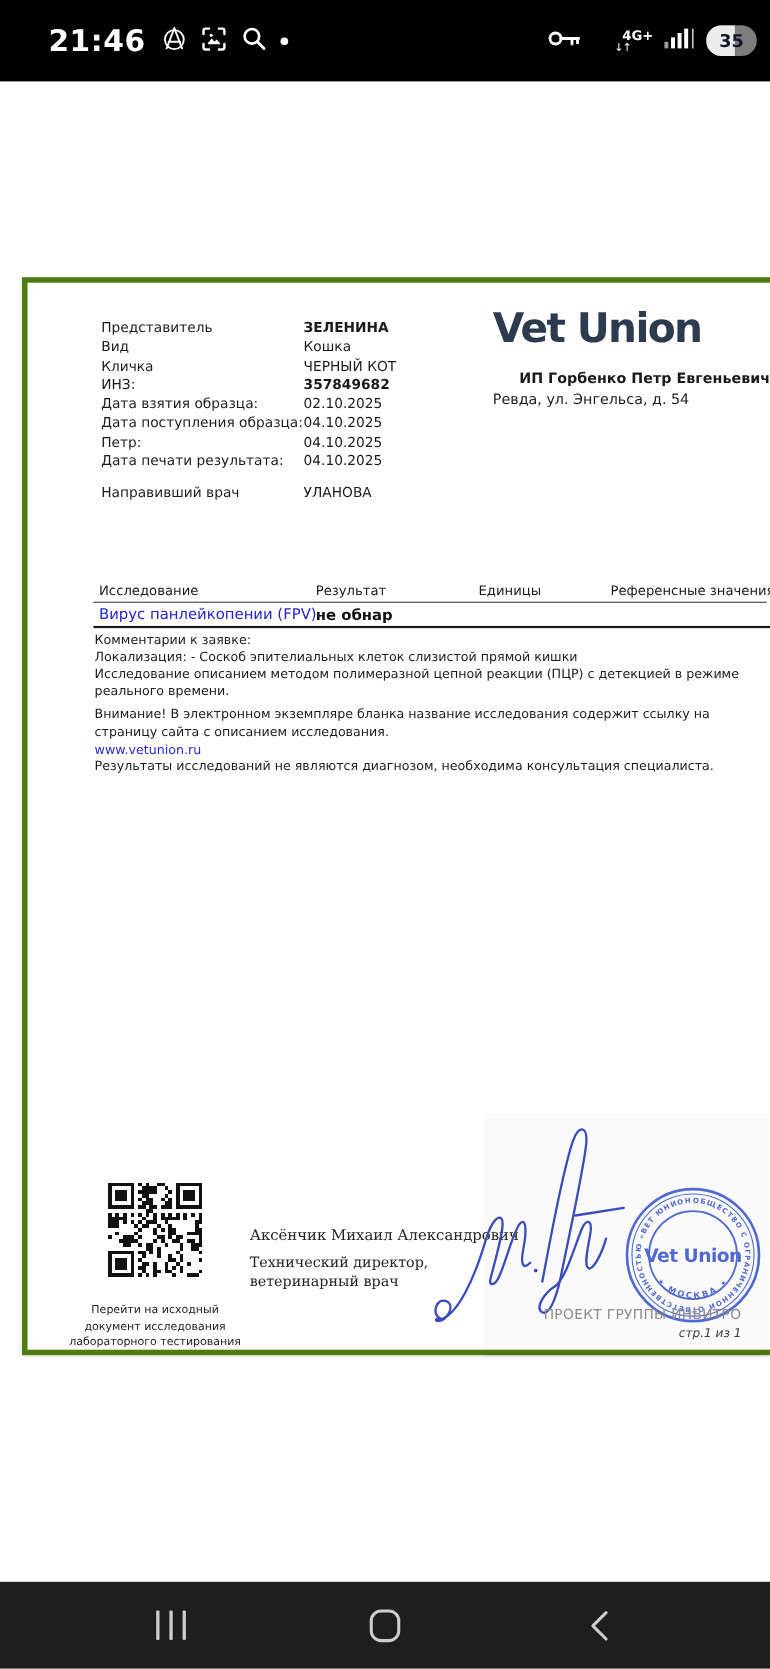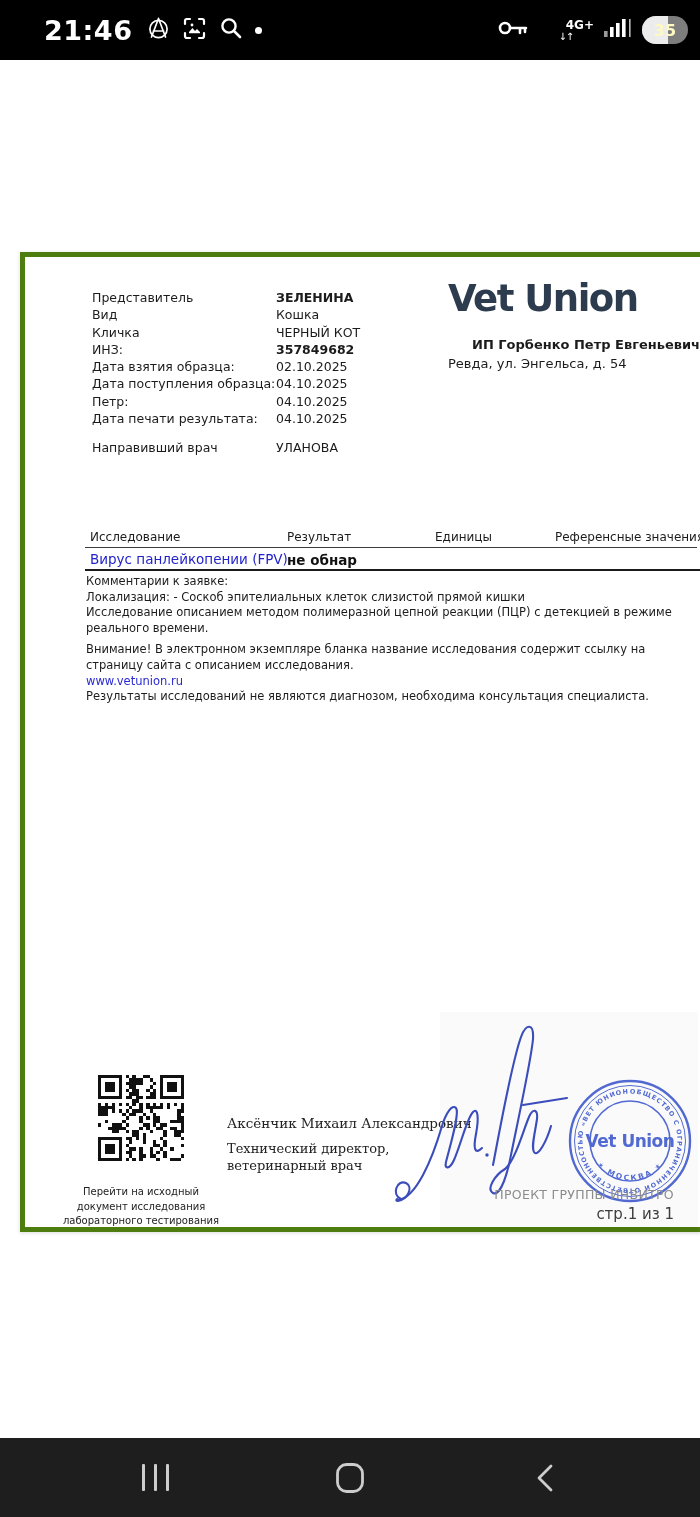--- a/index.html
+++ b/index.html
@@ -5,37 +5,37 @@
   * { margin:0; padding:0; box-sizing:border-box; }
   html,body { background:#555; }
   #screen {
     position:relative; width:700px; height:1517px; margin:0 auto;
     background:#ffffff; overflow:hidden;
     font-family:"DejaVu Sans","Liberation Sans",sans-serif;
   }
 
   
   .status-bar {
-    position:absolute; left:0; top:0; width:700px; height:60px;
+    position:absolute; left:0; top:0; width:700px; height:74px;
     background:#000; color:#fff; display:flex; align-items:center;
   }
   .sb-time { margin-left:44px; font-size:27px; font-weight:700; letter-spacing:.5px; }
   .sb-left-icons { display:flex; align-items:center; gap:11px; margin-left:14px; }
   .sb-right { margin-left:auto; margin-right:12px; display:flex; align-items:center; gap:9px; }
   .net-stack { display:flex; flex-direction:column; align-items:center; line-height:1; }
   .net-stack .g { font-size:12px; font-weight:700;margin-left:28px; }
   .net-stack .arrows { font-size:10px; margin-top:1px; letter-spacing:-1px; }
   .battery {
     position:relative; width:46px; height:28px; border-radius:14px;
     background:#7d7d7d; overflow:hidden;
   }
   .battery-fill { position:absolute; left:0; top:0; bottom:0; width:56%; background:#ececec; }
   .battery-num {
     position:absolute; inset:0; display:flex; align-items:center; justify-content:center;
-    font-size:16px; font-weight:700; color:#fef9c3;
+    font-size:16px; font-weight:700; color:#0f172a;
   }
   .dot-icon { width:7px; height:7px; border-radius:50%; background:#fff; }
 
   
   .page {
     position:absolute; left:20px; top:252px; width:692px; height:980px;
     background:#fff; border:5px solid #4d7c0f; box-shadow:0 1px 4px rgba(0,0,0,.14);
     color:#1b1b1b;
   }
   .info-block { position:absolute; left:67px; top:33px; font-size:12.5px; }
@@ -82,21 +82,21 @@
   }
   .signer-name { font-size:13.5px; }
   .signer-pos { margin-top:9px; font-size:13px; line-height:17px; }
 
   .sig-backdrop { position:absolute; left:415px; top:755px; width:258px; height:222px; background:rgba(0,0,0,.018); }
   .signature-svg { position:absolute; left:356px; top:750px; }
   .stamp-svg { position:absolute; left:541px; top:820px; }
 
   .doc-footer { position:absolute; right:33px; top:930px; text-align:right; }
   .footer-project { font-size:12.5px; color:#8b8b8b; letter-spacing:.3px; }
-  .footer-page { font-size:15px; color:#3d3d3d; margin-top:3px; }
+  .footer-page { font-size:11px; color:#3d3d3d; margin-top:3px;font-style:italic; }
 
   
   .nav-bar {
     position:absolute; left:0; top:1438px; width:700px; height:79px;
     background:#1e1e1e; display:flex; align-items:center; justify-content:space-between;
     padding:0 120px;
   }
   .nav-btn { display:flex; align-items:center; justify-content:center; width:70px; height:60px; cursor:pointer; }
   .recents-bars { display:flex; gap:9px; }
   .recents-bars span { width:3px; height:27px; background:#cdcdcd; border-radius:1px; }

